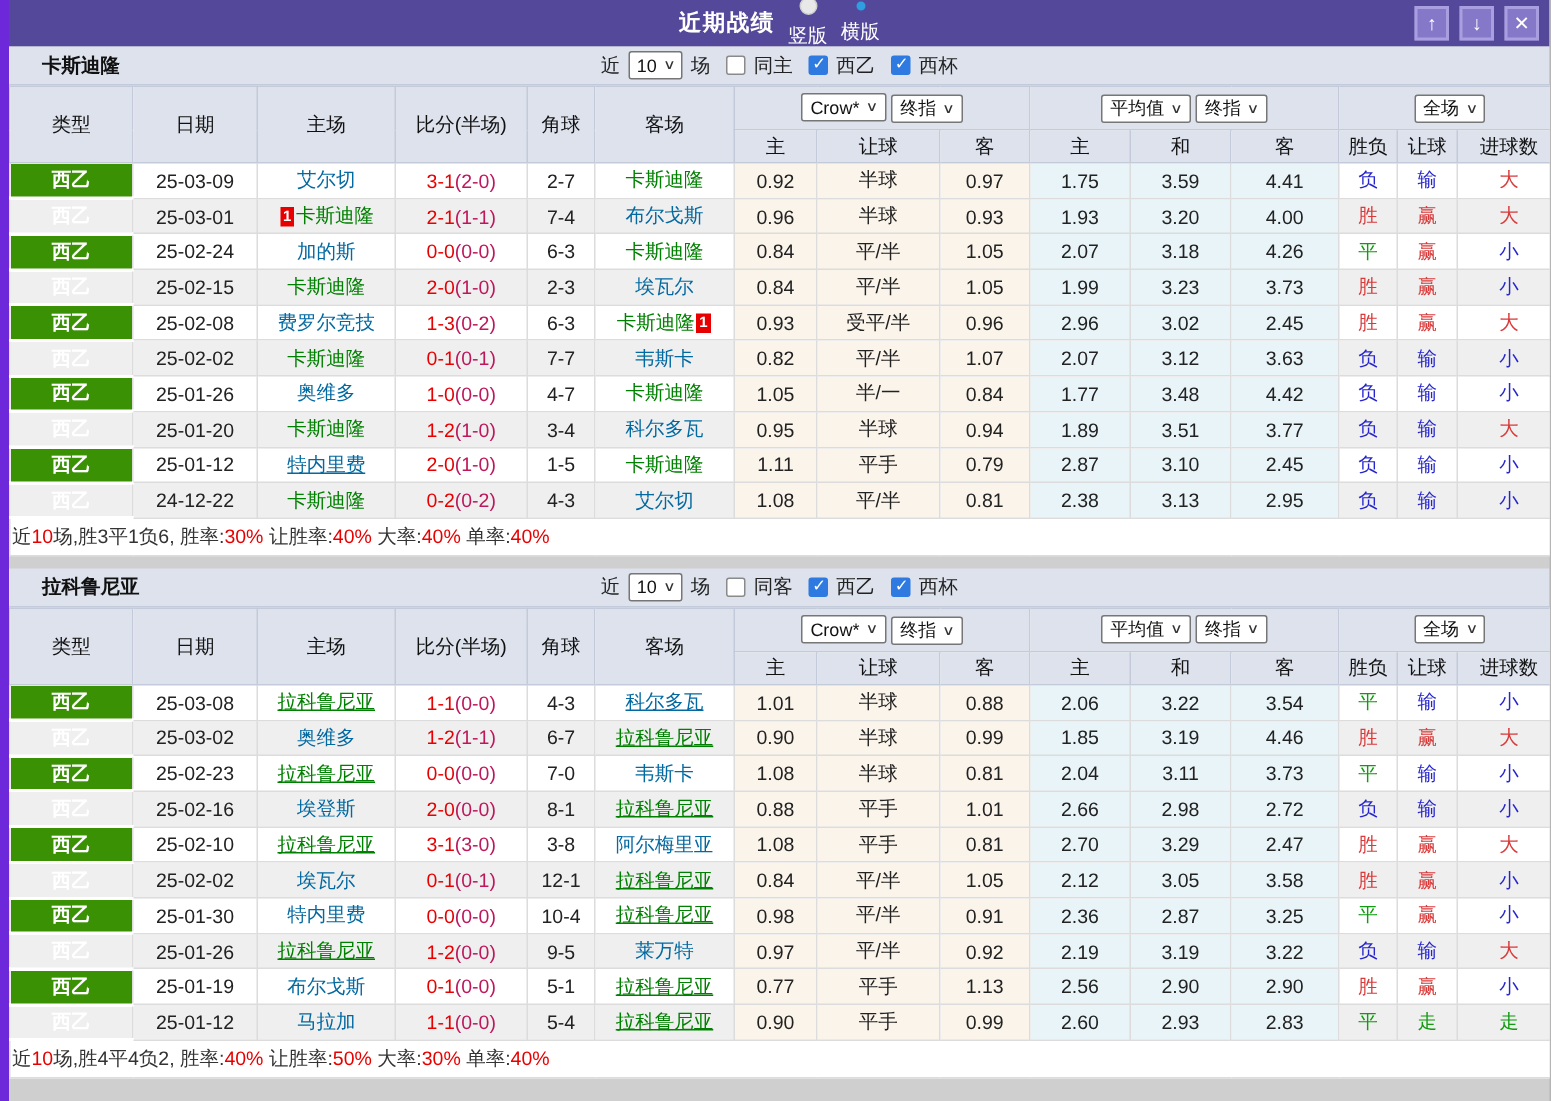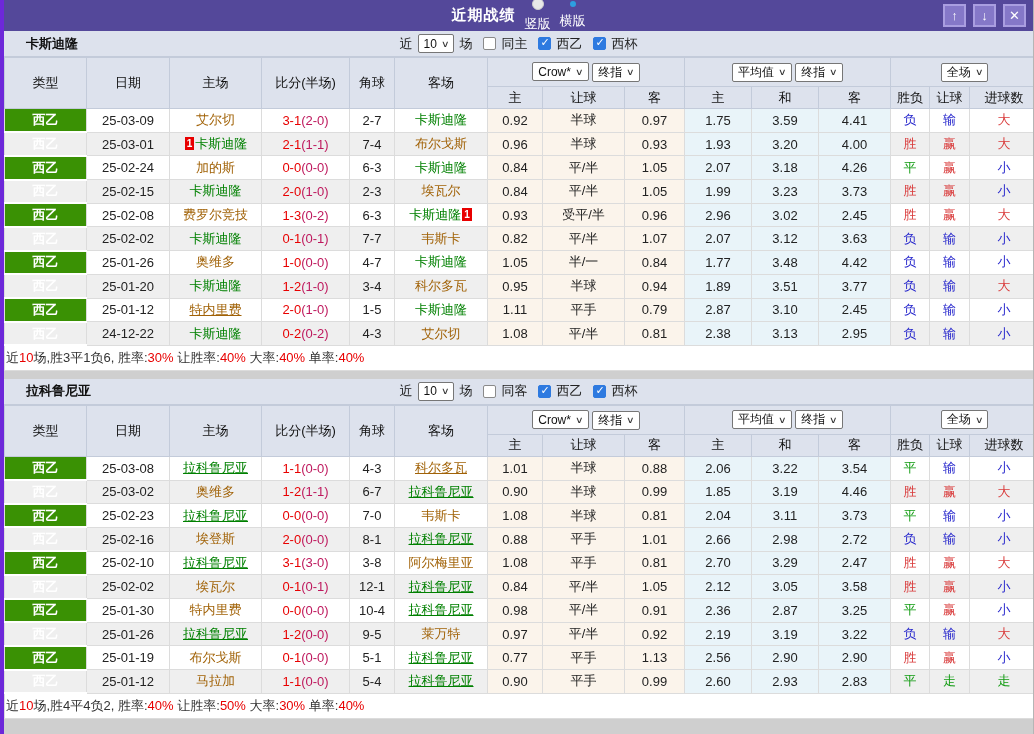--- a/index.html
+++ b/index.html
@@ -2,21 +2,21 @@
 <html style="--win: #d93a3a; --draw: #109b10; --lose: #2626cc; --green-cell: #3a9104; --score-red: #e80000;"><head>
 <meta charset="utf-8">
 <style>
   * { box-sizing: border-box; }
   html,body { margin:0; padding:0; }
   body {
     font-family: "Liberation Sans", "DejaVu Sans", sans-serif;
     background:#9e9e9e;
     width:1034px;
   }
-  .window { width:1034px; height:734px; background:#cfcfcf; overflow:hidden; border-left:4px solid #6d28d9; border-right:1px solid #b5b5b5; }
+  .window { width:1034px; height:734px; background:#cfcfcf; overflow:hidden; border-left:6px solid #6d28d9; border-right:1px solid #b5b5b5; }
 
   
   .titlebar { height:31px; background:#54489a; position:relative; display:flex; align-items:center; }
   .title-center { position:absolute; left:0; right:0; top:0; bottom:0; display:flex; align-items:center; justify-content:center; gap:9px; color:#fff; pointer-events:none; }
   .title-center .title { font-size:15px; font-weight:bold; letter-spacing:1px; }
   .radio-group { display:flex; align-items:center; gap:5px; font-size:13px;flex-direction:column; }
   .radio { width:12px; height:12px; border-radius:50%; display:inline-block; }
   .radio.filled { background:#e8e8e8; border:1px solid #cfcfcf; }
   .radio.ring { width:6px; height:6px; background:#fff; border:3px solid #2d9fe0; }
   .win-buttons { margin-left:auto; display:flex; gap:7px; padding-right:7px; }
@@ -41,21 +41,21 @@
   .grid thead th { background:#dde2ed; font-size:13px; font-weight:normal; color:#111; border:1px solid #c3cbda; }
   .grid tr.h1 th { height:29px; }
   .grid tr.h2 th { height:22px; }
   .grid tbody td { height:23.7px; font-size:13px; color:#222; border:1px solid #dcdcdc; background:#fff; }
   .grid tbody tr.alt td { background:#efefef; }
   .grid tbody td.type { background:var(--green-cell); color:#fff; font-weight:bold; border-bottom:2px solid #fff; border-top:0; }
   .grid tbody td.odds { background:#fbf4eb !important; }
   .grid tbody td.avg  { background:#e9f4f9 !important; }
   .grid td.score .main { color:var(--score-red); }
   .grid td.score .half { color:#be185d; }
-  .team-link { color:#a16207; cursor:pointer; }
+  .team-link { color:#0369a1; cursor:pointer; }
   .team-link.green { color:#008000; }
   .team-link.u { text-decoration:underline; }
   .badge { display:inline-block; background:#e80000; color:#fff; font-size:10px; font-weight:bold; line-height:13px; padding:0 2px; margin:0 1px; vertical-align:1px; }
   td.res.win  { color:var(--win); }
   td.res.draw { color:var(--draw); }
   td.res.lose { color:var(--lose); }
   .grid tfoot td { height:25px; background:#fff; border:1px solid #dcdcdc; font-size:13px; color:#333; text-align:left; }
   .grid tfoot .red { color:#e80000; }
   .section-gap { height:8px; background:#cfcfcf; }
 </style>

